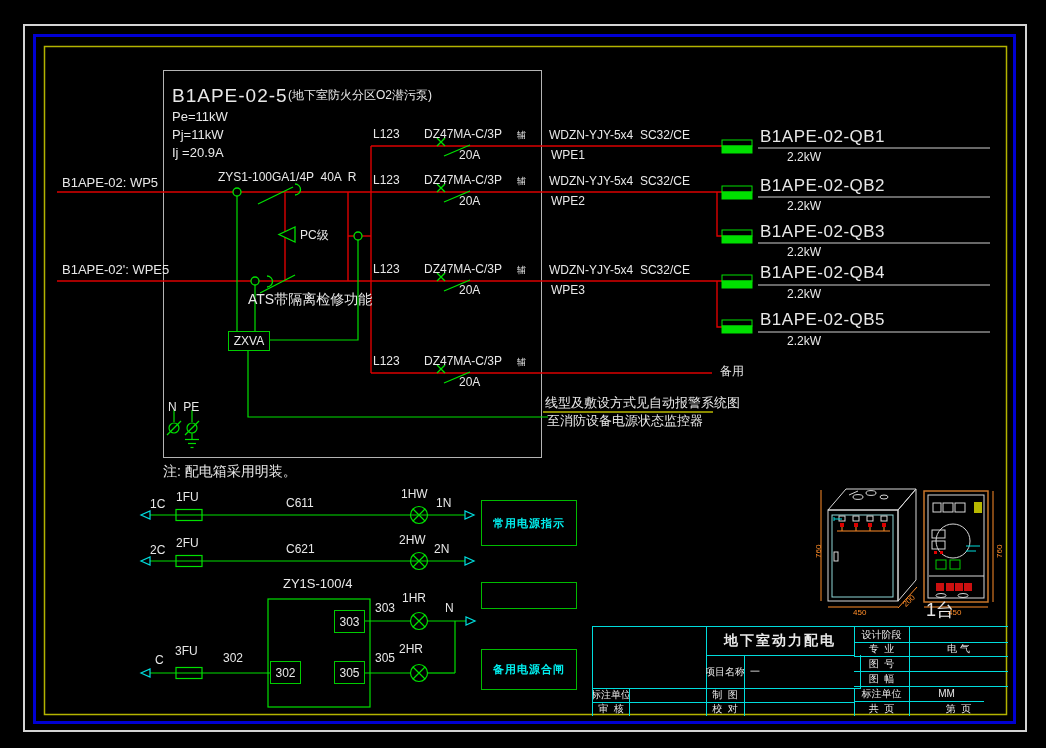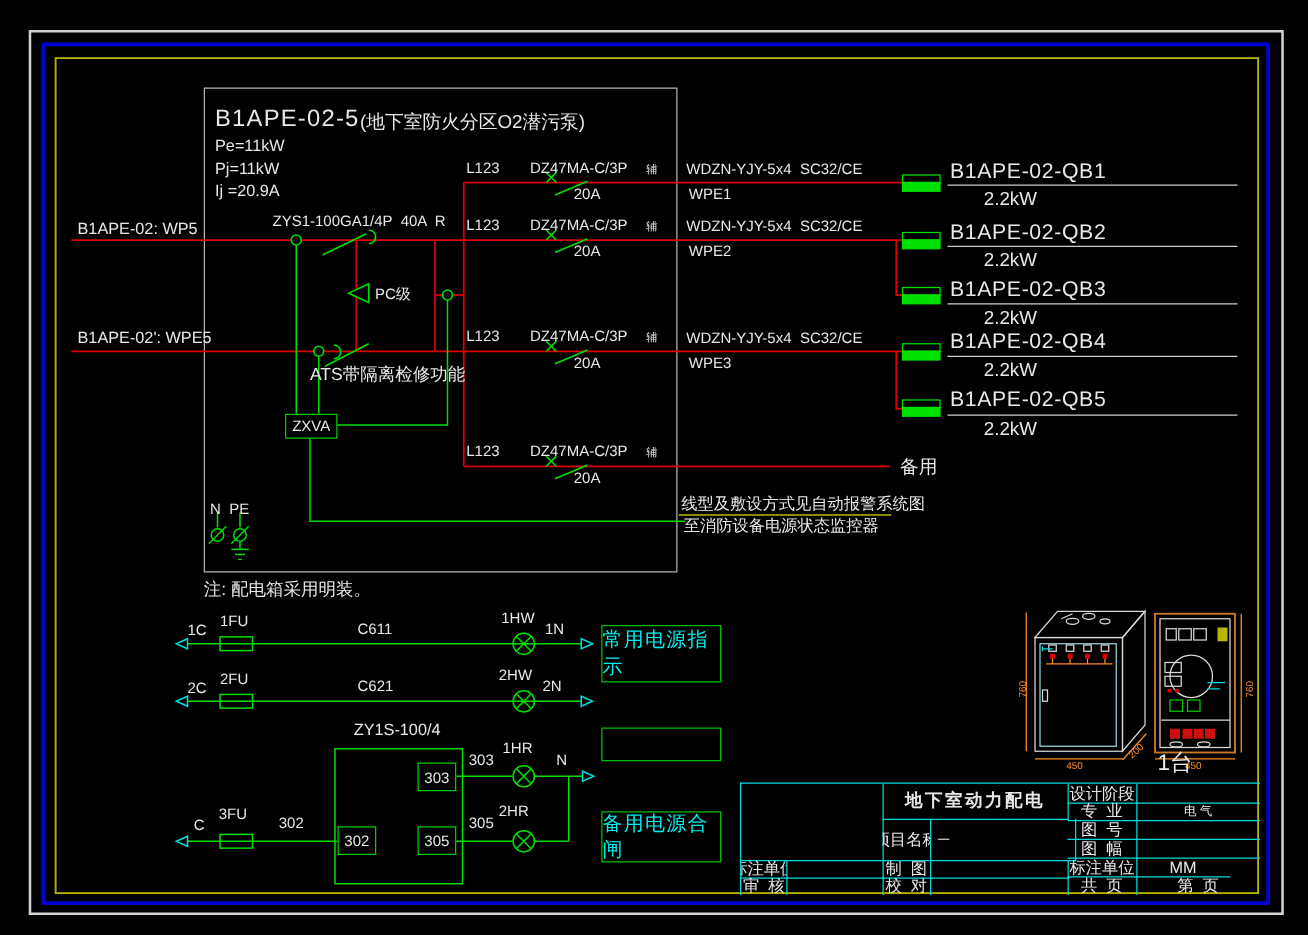--- a/index.html
+++ b/index.html
@@ -1,35 +1,35 @@
 <!DOCTYPE html>
 <html><head>
 <meta charset="utf-8">
 <style>
   html,body{margin:0;padding:0;background:#000;}
   #canvas{position:relative;width:1046px;height:748px;background:#000;overflow:hidden;
           font-family:"Liberation Sans",sans-serif;}
   svg{position:absolute;left:0;top:0;}
   .t{position:absolute;color:#e8e8e8;font-size:12px;line-height:1.15;white-space:pre;z-index:3;}
   .s9{font-size:9px}.s11{font-size:14px}.s13{font-size:13px}
-  .s14{font-size:15px}.s17{font-size:17px;letter-spacing:.5px}.s19{font-size:19px;letter-spacing:1px}
+  .s14{font-size:12px}.s17{font-size:17px;letter-spacing:.5px}.s19{font-size:19px;letter-spacing:1px}
   .s18{font-size:18px}
   .orangeT{color:#ff8c28;font-size:8px}
   .rot{transform:rotate(-90deg);transform-origin:left top}
   .rot40{transform:rotate(-42deg);transform-origin:left top}
   .gbox{position:absolute;border:1px solid #00cc00;display:flex;align-items:center;
         justify-content:center;color:#e8e8e8;font-size:12px;z-index:3;background:#000;}
   .ind{position:absolute;left:481px;width:94px;border:1px solid #00bb00;display:flex;
-       align-items:center;justify-content:center;color:#00eeee;font-weight:normal;
-       font-size:16px;letter-spacing:1px;z-index:2;}
+       align-items:center;justify-content:center;color:#00eeee;font-weight:bold;
+       font-size:11px;letter-spacing:1px;z-index:2;}
   
   #tblock{position:absolute;left:592px;top:626px;width:415px;height:89px;
           border-top:1px solid #00dcdc;border-left:1px solid #00dcdc;z-index:3;}
   .tc{position:absolute;border-right:1px solid #00dcdc;border-bottom:1px solid #00dcdc;
-      color:#e8e8e8;font-size:13px;display:flex;align-items:center;justify-content:center;
+      color:#e8e8e8;font-size:10px;display:flex;align-items:center;justify-content:center;
       white-space:pre;overflow:hidden;}
   .tc.nb{border-bottom:none}.tc.nr{border-right:none}
   .tc.title{font-size:14px;font-weight:bold;letter-spacing:2px;}
   .tc.val{font-size:10px;}
   .tc.left{justify-content:flex-start;padding-left:6px;}
 </style>
 </head>
 <body>
 
 <div id="canvas">

